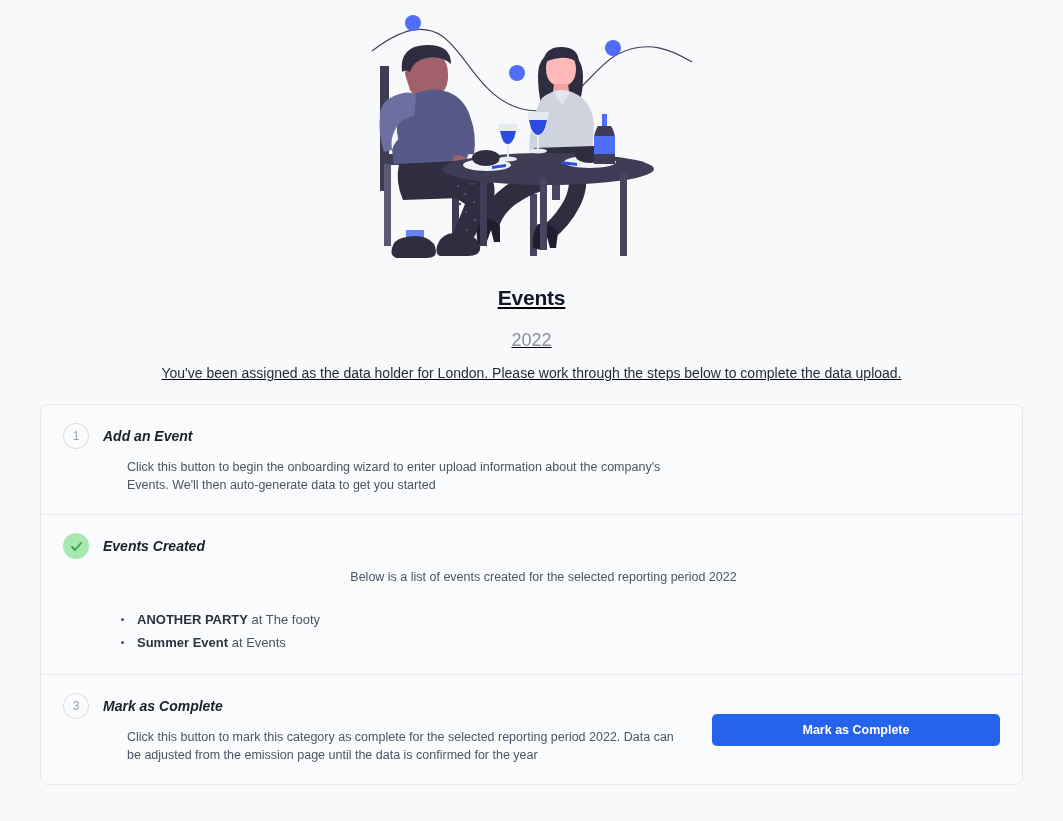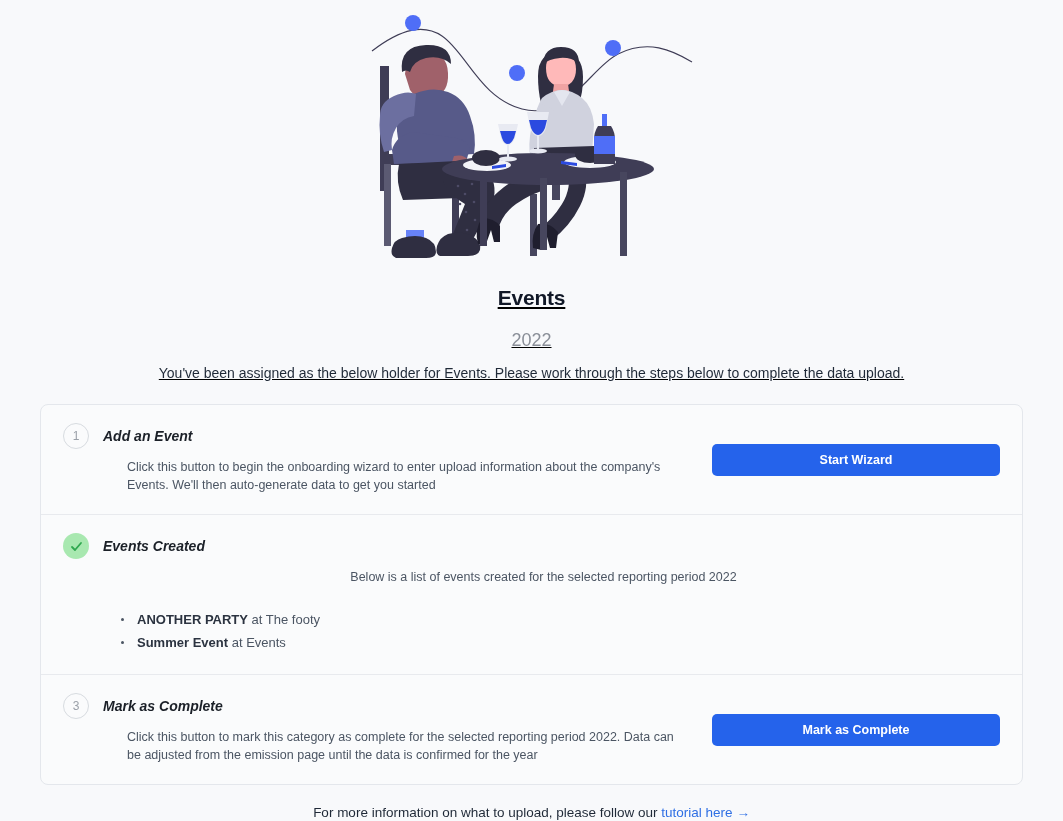--- a/index.html
+++ b/index.html
@@ -279,34 +279,31 @@
         <rect x="240" y="108" width="5" height="14" fill="#4f6ef7"></rect>
         <path d="M236,120 l13,0 q4,6 4,14 l0,24 l-21,0 l0,-24 q0,-8 4,-14 z" fill="#3f3d56"></path>
         <rect x="232" y="130" width="21" height="18" fill="#4f6ef7"></rect>
       </g>
     </svg>
   </div>
 
   <div class="header">
     <h1 class="page-title">Events</h1>
     <div class="page-year">2022</div>
-    <div class="page-subtitle">You've been assigned as the below holder for Events. Please work through the steps below to complete the data upload.</div>
+    <div class="page-subtitle">You've been assigned as the data holder for London. Please work through the steps below to complete the data upload.</div>
   </div>
 
   <div class="card">
 
     <div class="step">
       <div class="step-head">
         <div class="badge">1</div>
         <div class="step-title">Add an Event</div>
       </div>
       <div class="step-body">Click this button to begin the onboarding wizard to enter upload information about the company's Events. We'll then auto-generate data to get you started</div>
-      <div class="action">
-        <button class="btn">Start Wizard</button>
-      </div>
     </div>
 
     <div class="step">
       <div class="step-head">
         <div class="badge done">
           <svg width="15" height="15" viewBox="0 0 15 15">
             <path d="M3 8 L6 11 L12 4" fill="none" stroke="#2fa84f" stroke-width="1.8" stroke-linecap="round" stroke-linejoin="round"></path>
           </svg>
         </div>
         <div class="step-title">Events Created</div>
@@ -328,17 +325,14 @@
         <div class="step-title">Mark as Complete</div>
       </div>
       <div class="step-body">Click this button to mark this category as complete for the selected reporting period 2022. Data can be adjusted from the emission page until the data is confirmed for the year</div>
       <div class="action">
         <button class="btn">Mark as Complete</button>
       </div>
     </div>
 
   </div>
 
-  <div class="footer">
-    <span>For more information on what to upload, please follow our </span><a href="#"><span>tutorial here</span> <span>→</span></a>
-  </div>
 
 </div>
 
 </body></html>

